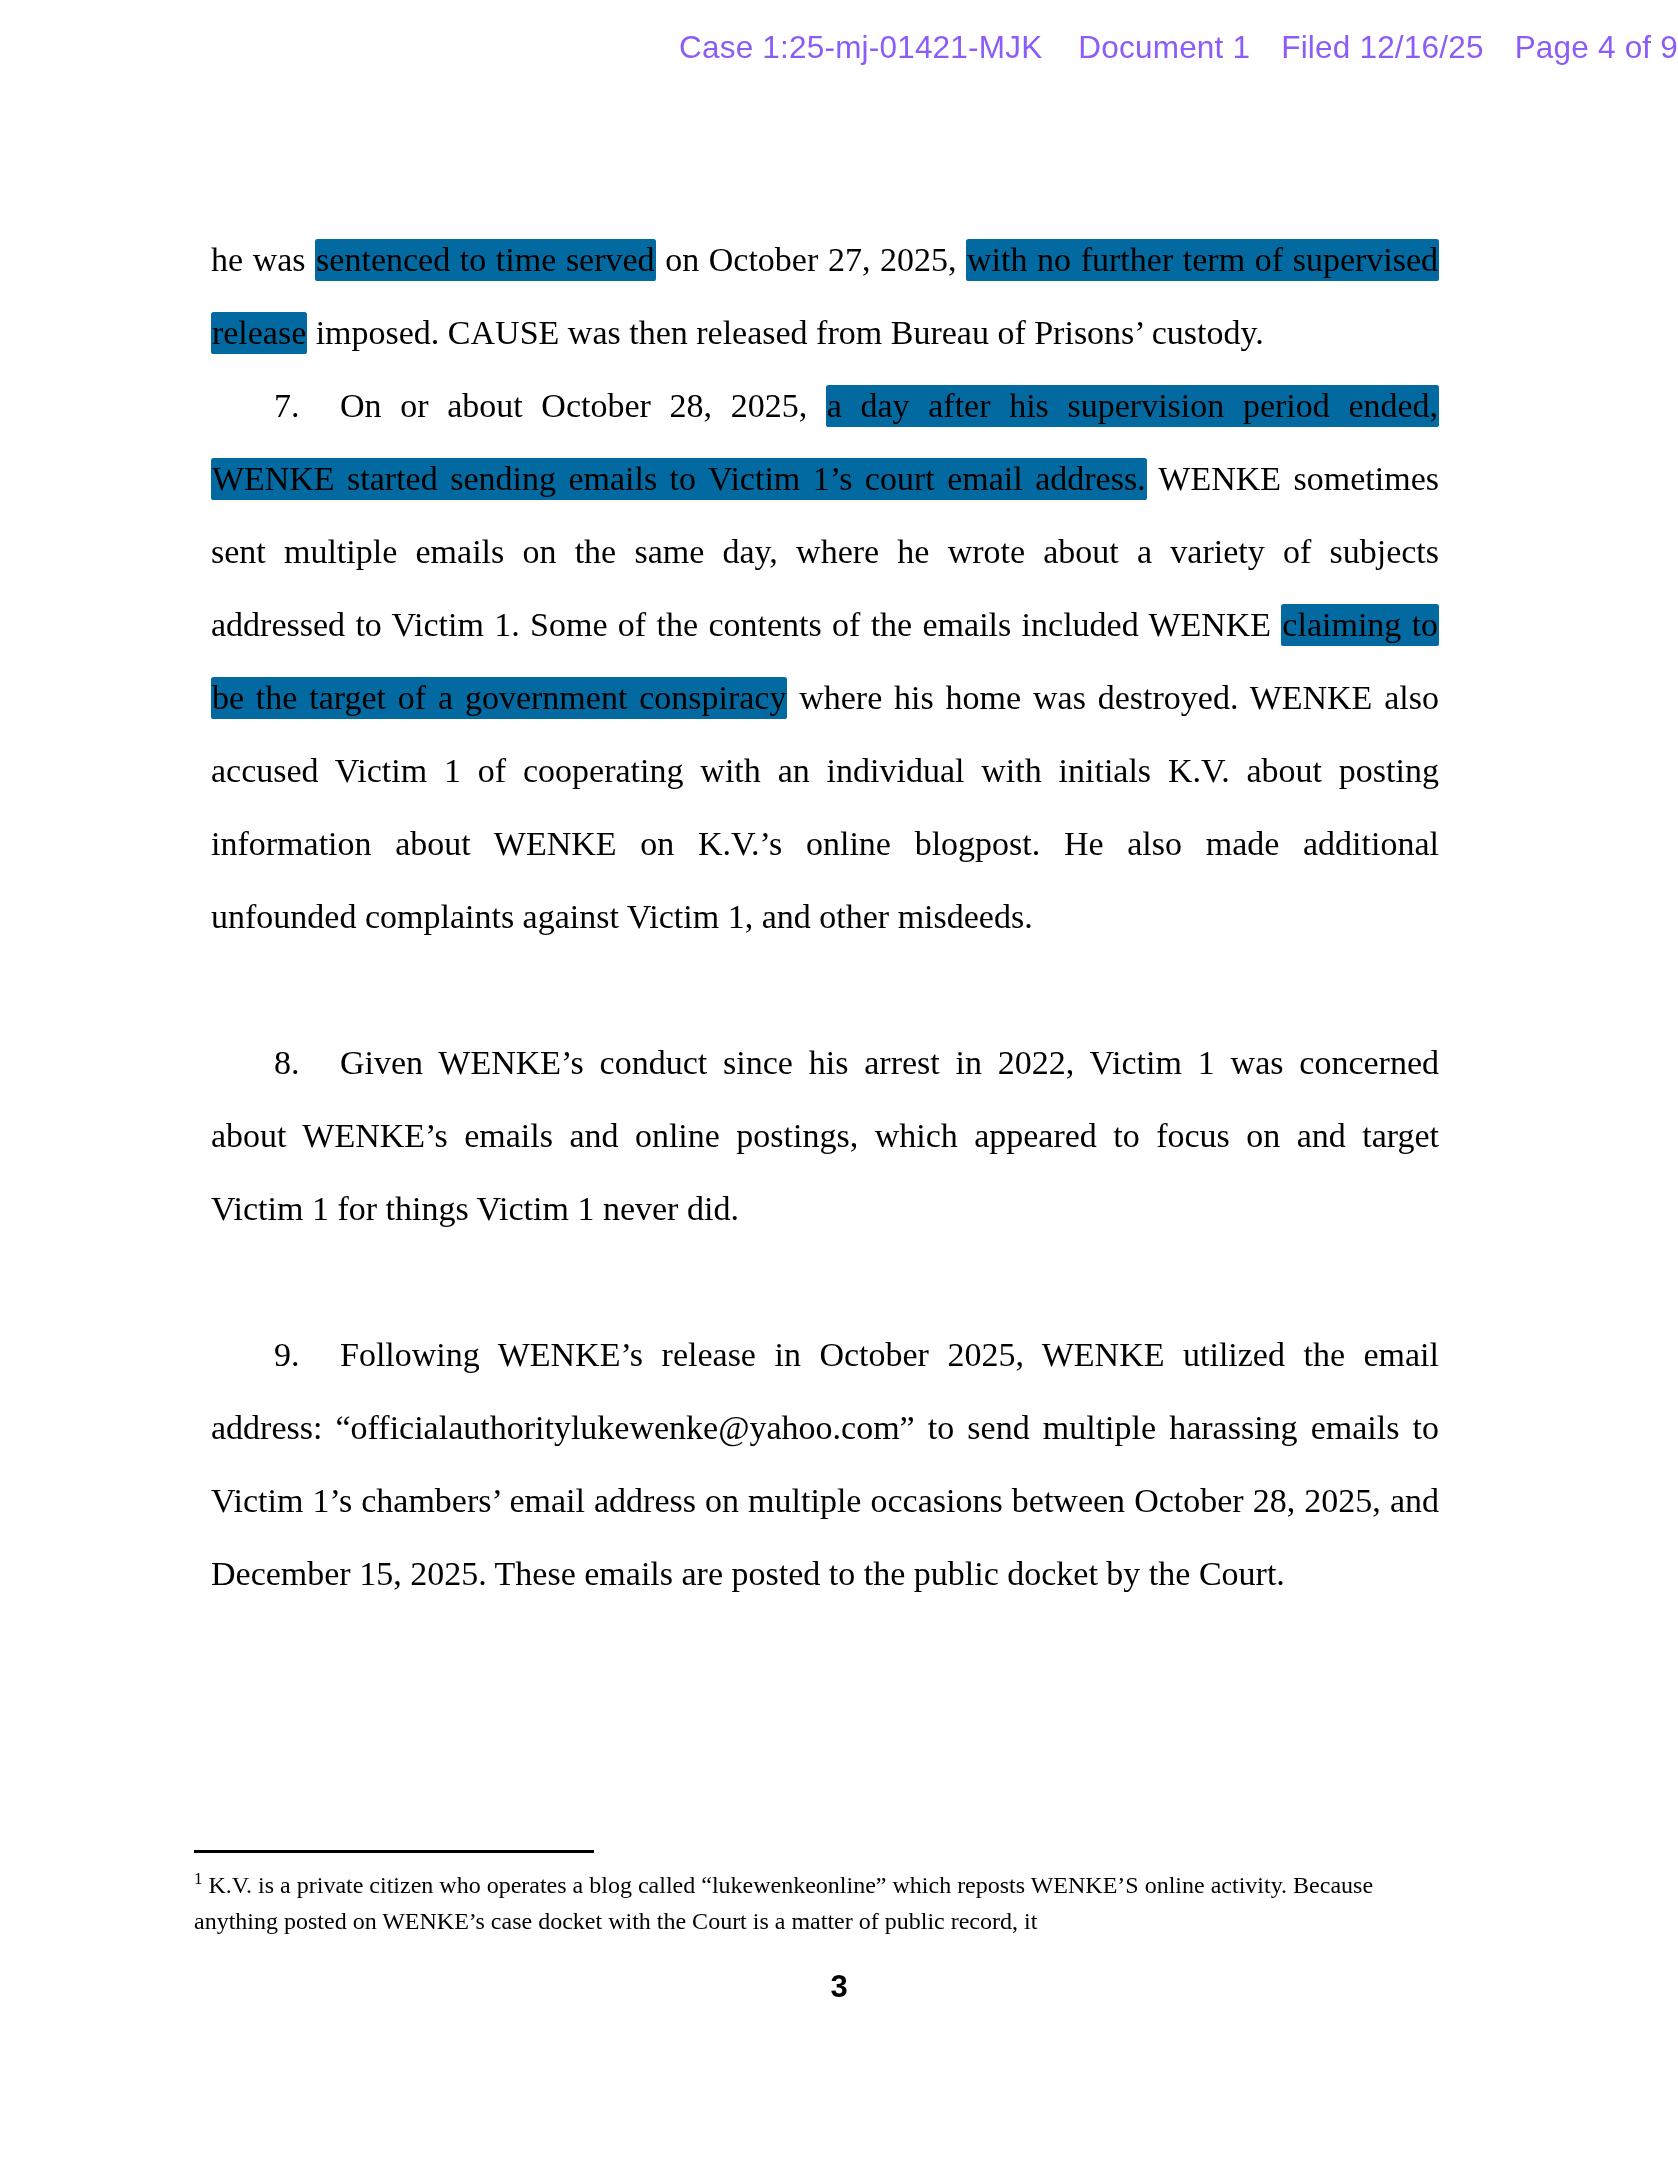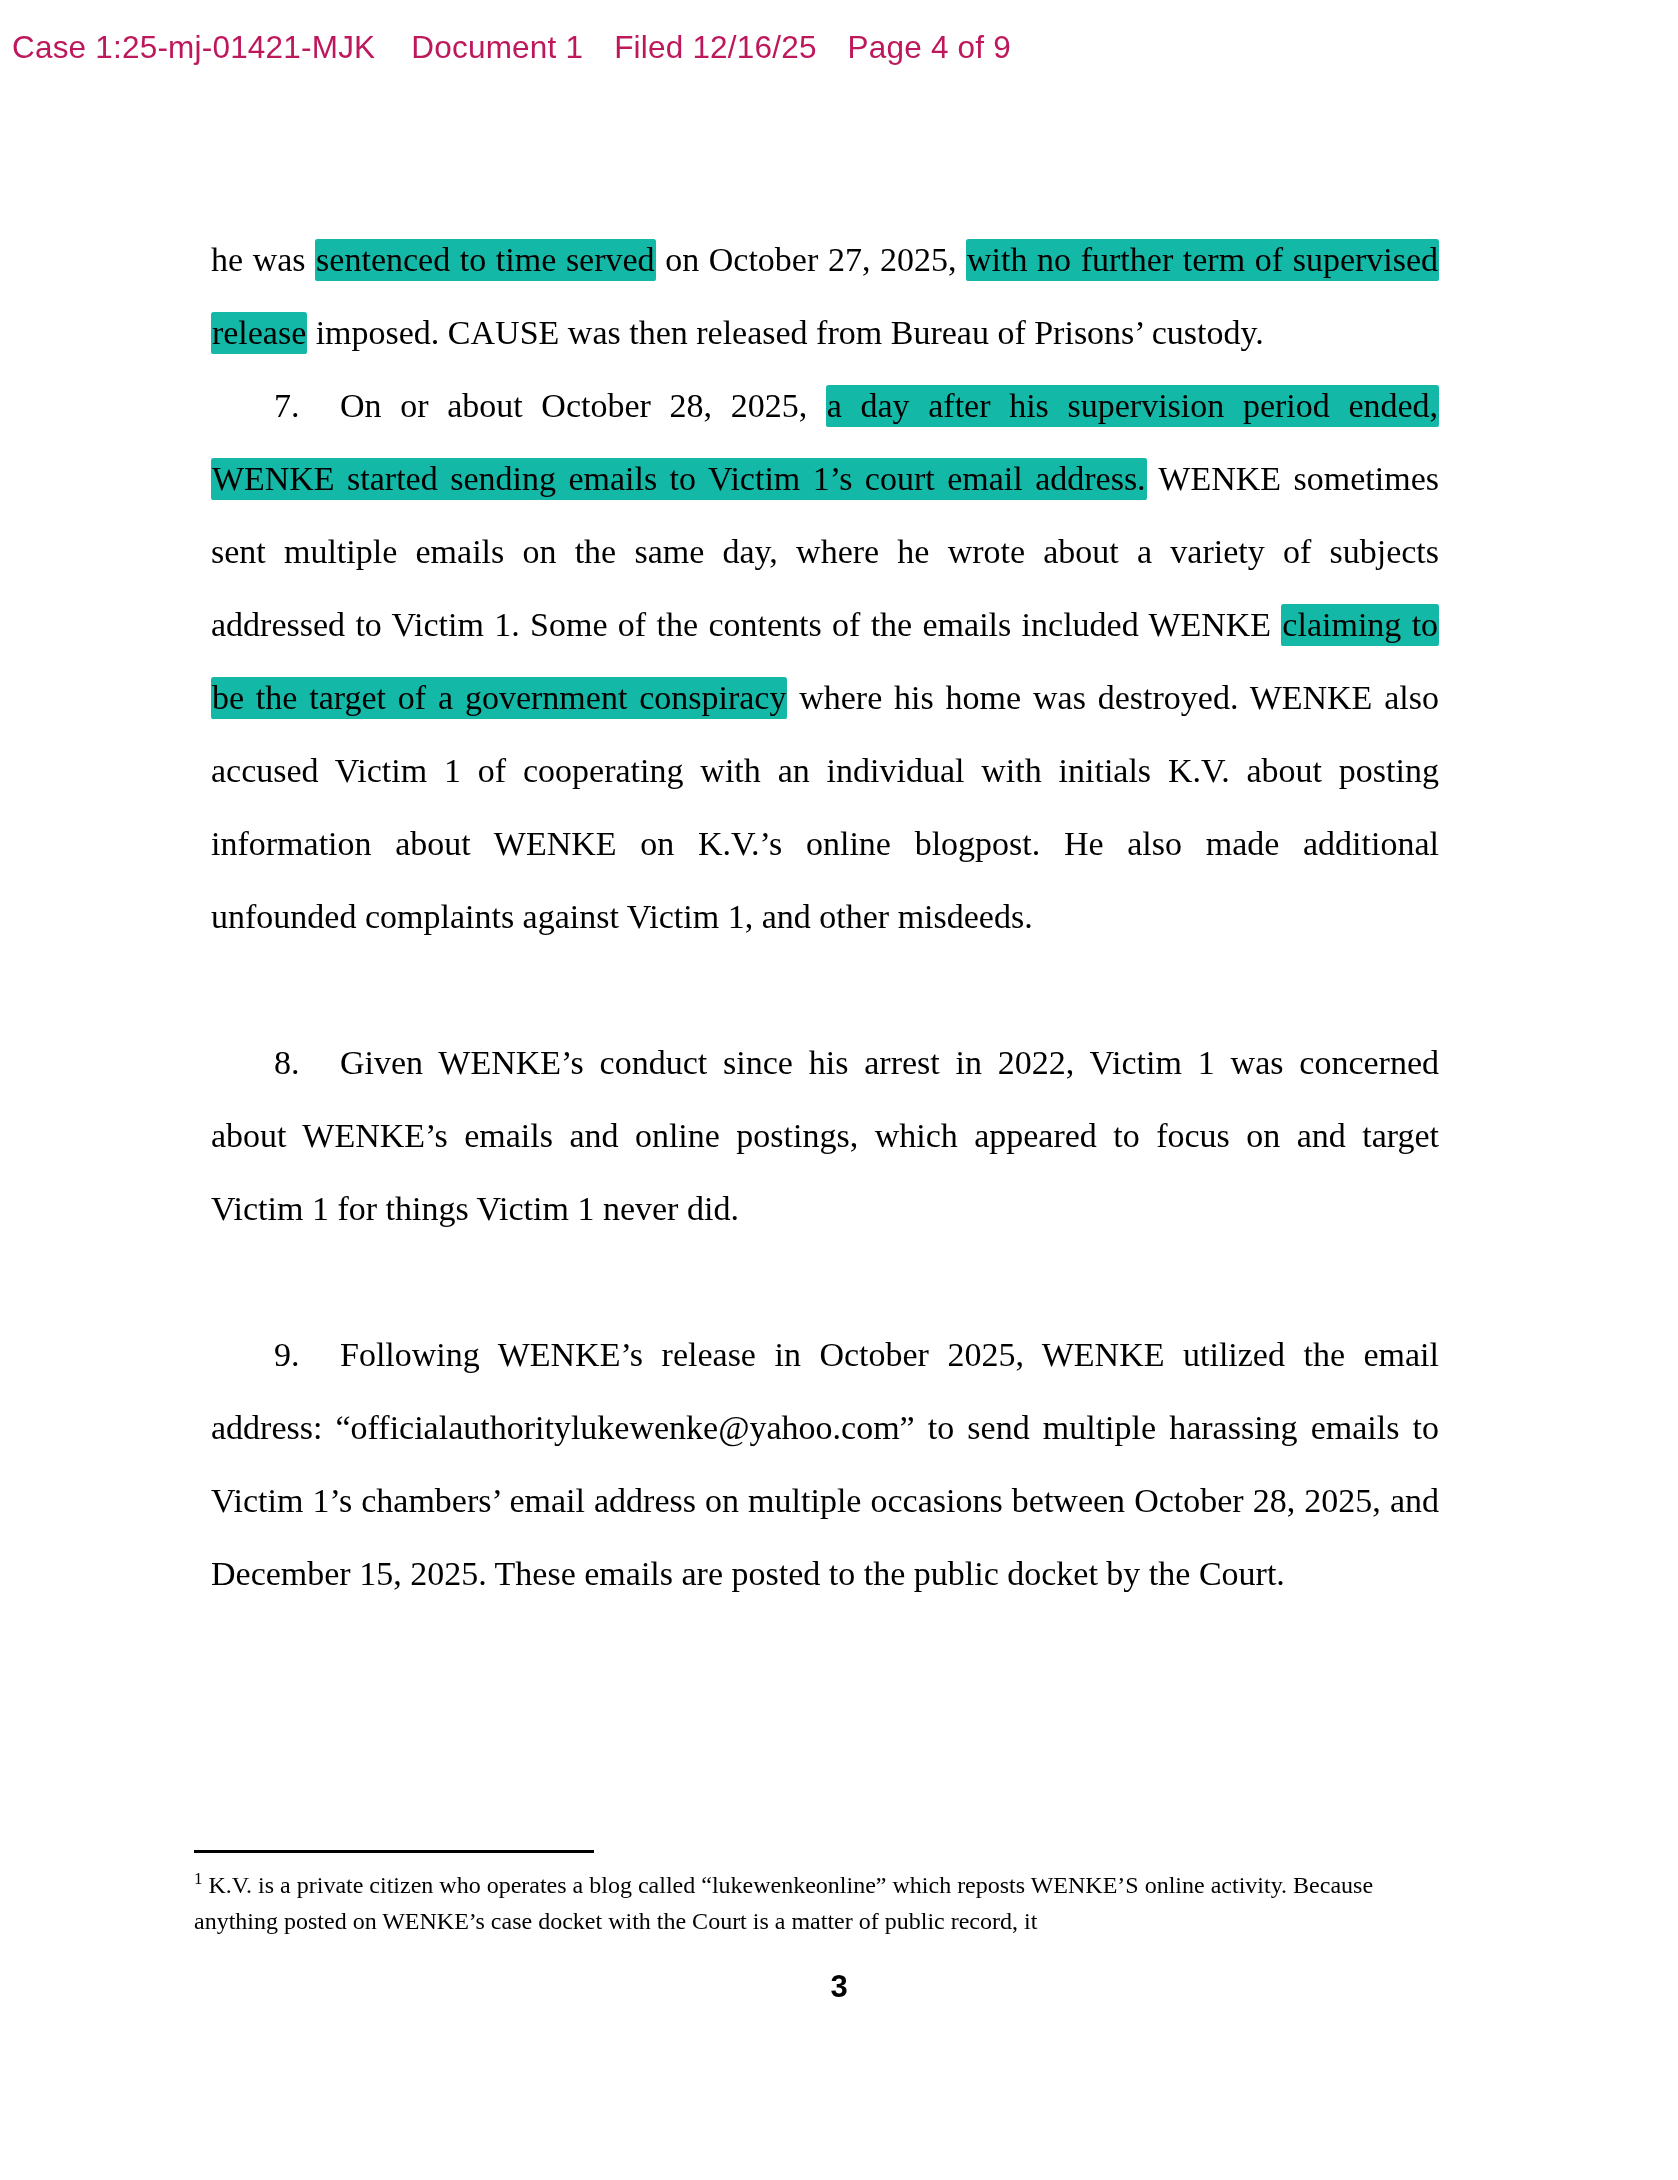--- a/index.html
+++ b/index.html
@@ -23,24 +23,24 @@
     overflow: hidden;
     box-sizing: border-box;
   }
 
   
   .ecf-header {
     position: absolute;
     top: 29px;
     left: 0;
     right: 0;
-    text-align: left;
+    text-align: right;
     font-family: "Liberation Sans", "DejaVu Sans", sans-serif;
     font-size: 31.5px;
-    color: #be185d;
+    color: #8b5cf6;
     letter-spacing: 0.2px;
     white-space: nowrap;
     padding-left: 12px;
   }
   .ecf-header .seg {
     display: inline-block;
   }
   .ecf-gap-lg { display: inline-block; width: 36px; }
   .ecf-gap-sm { display: inline-block; width: 31px; }
 
@@ -67,21 +67,21 @@
   }
 
   .para-num {
     display: inline-block;
     width: 66px;
     margin-left: 63px;
     text-align: left;
   }
 
   .hl {
-    background-color: #14b8a6;
+    background-color: #0369a1;
     box-decoration-break: clone;
     -webkit-box-decoration-break: clone;
     padding: 1.7px 0.9px 3.4px 0.9px;
     border-radius: 2.6px;
   }
 
   .spacer-line { height: 73px; }
 
   
   .heading {

